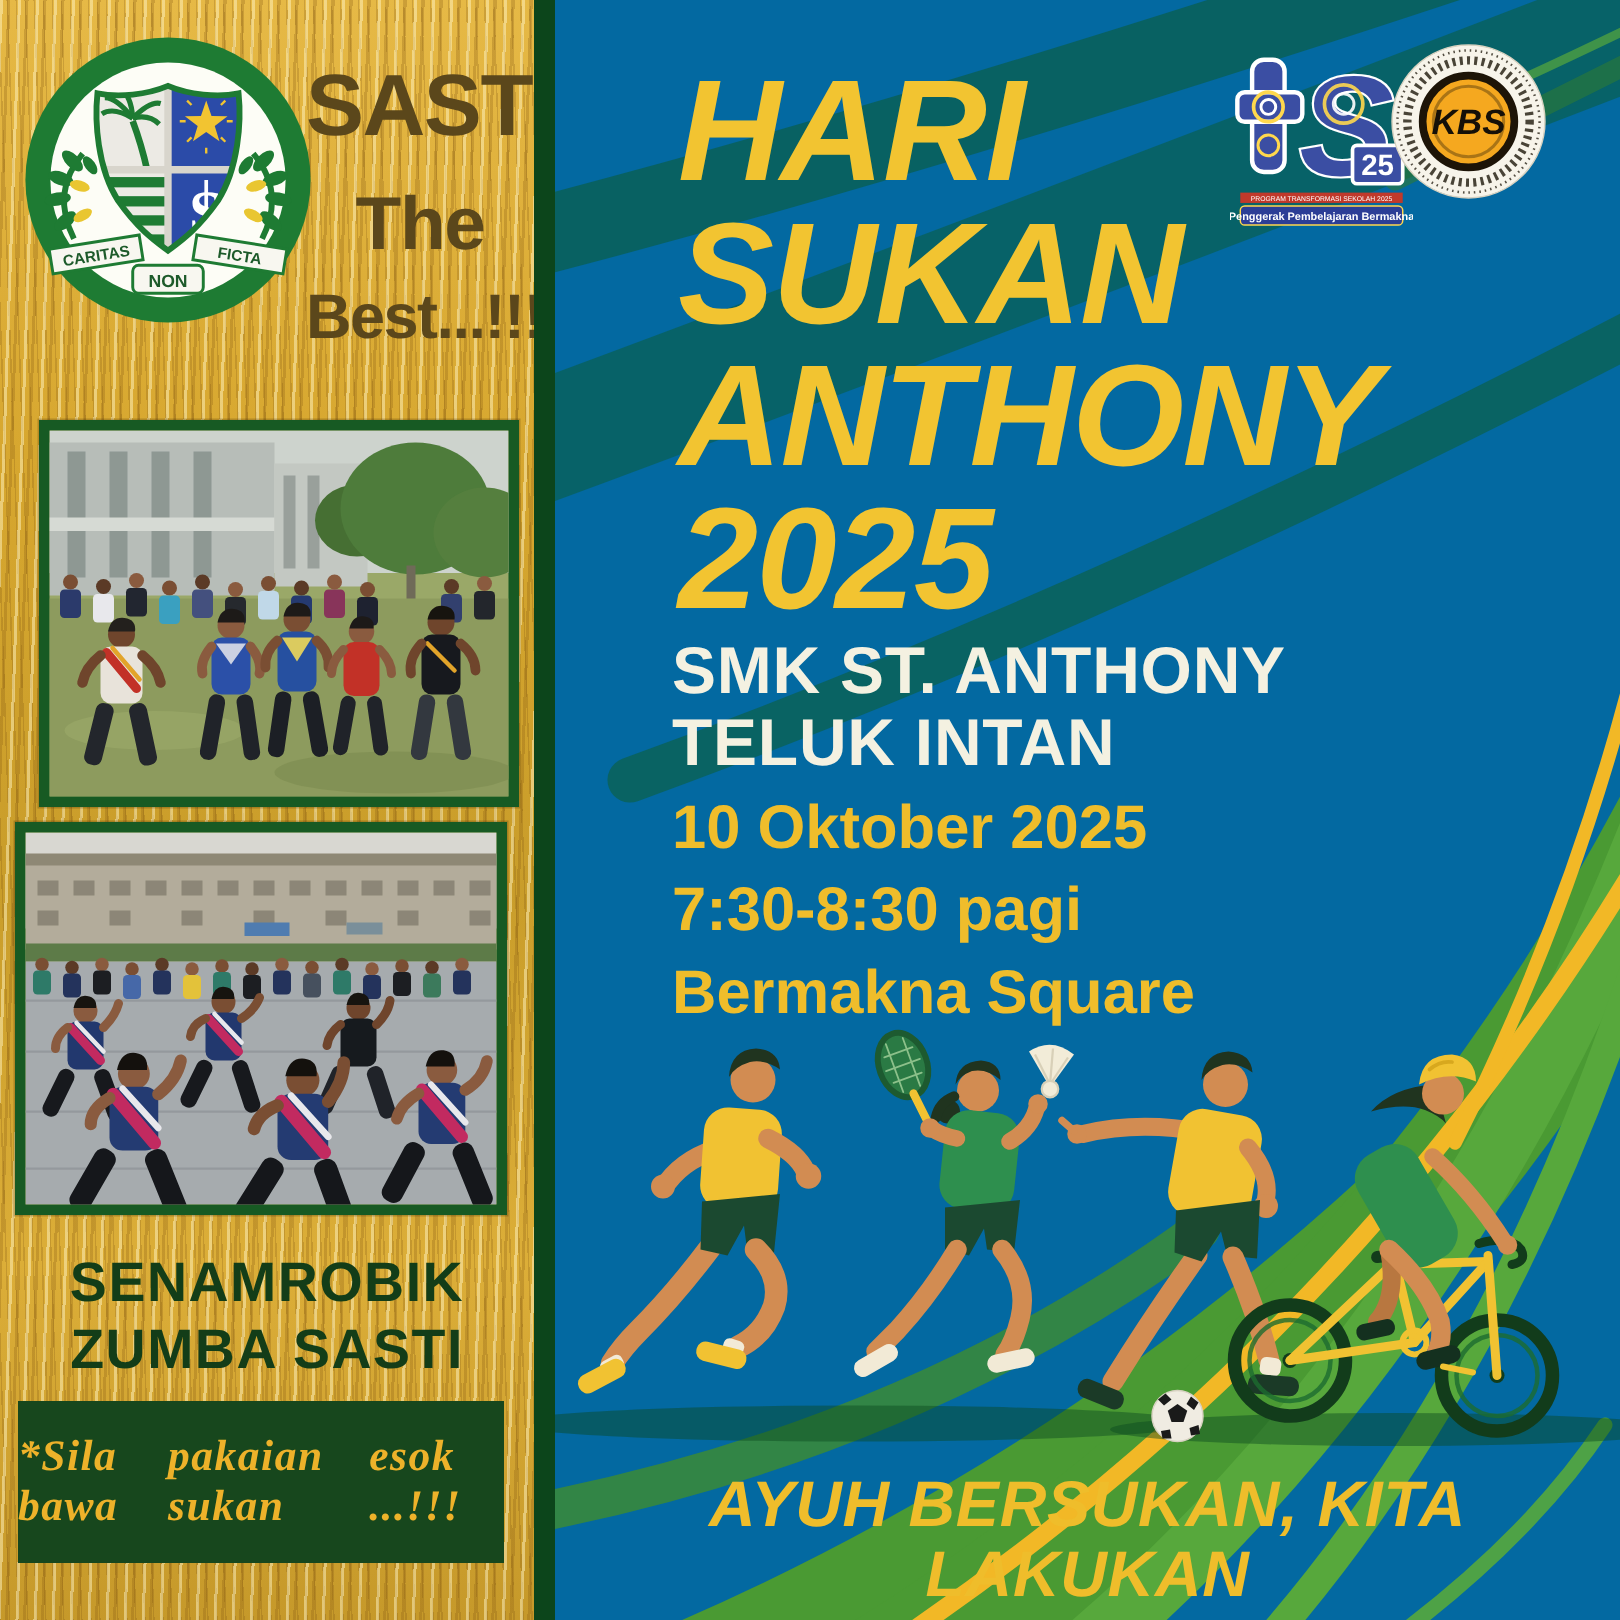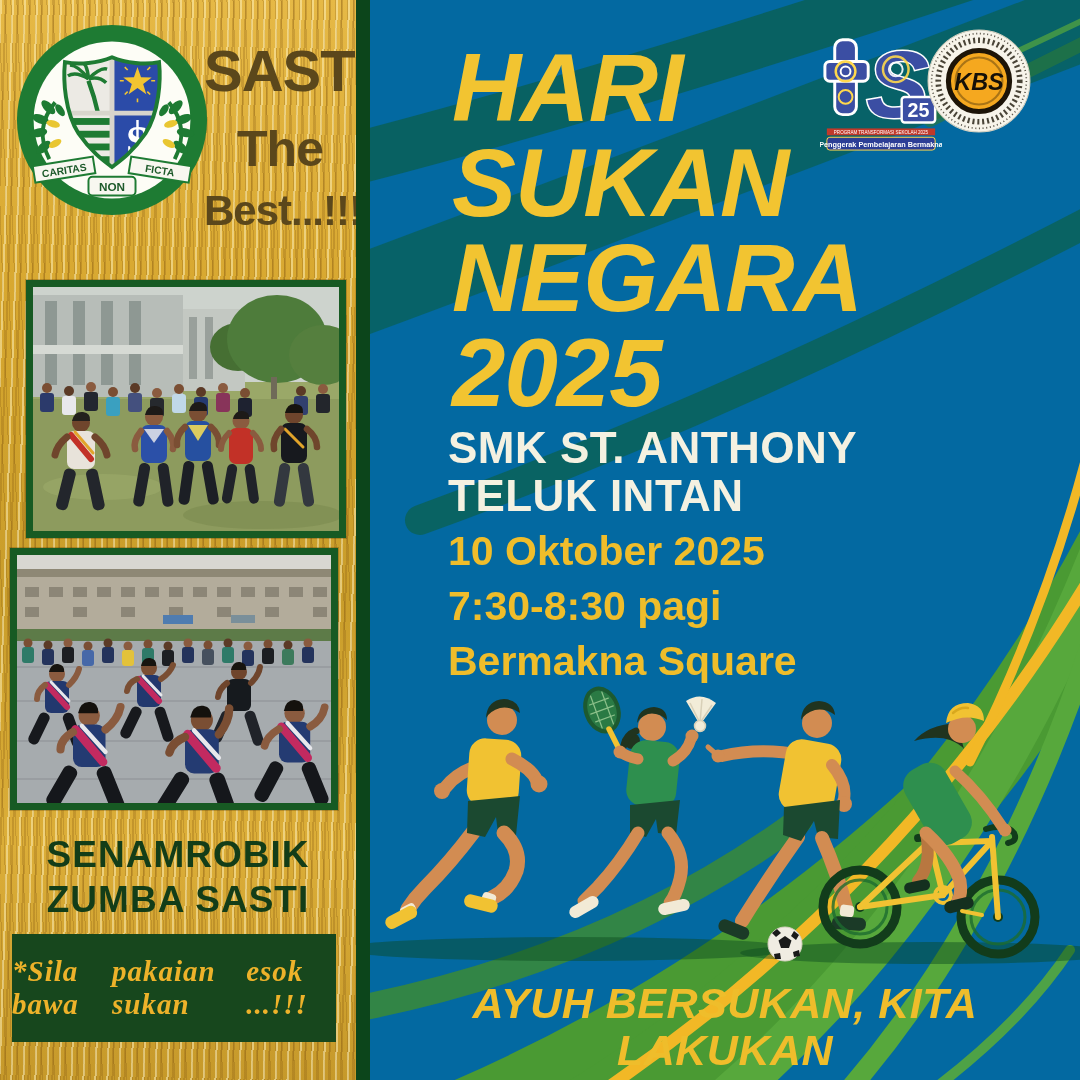--- a/index.html
+++ b/index.html
@@ -487,21 +487,21 @@
         <path d="M470,1100 Q718,820 800,310" stroke="#57a83c" stroke-width="20"></path>
         <path d="M140,1150 Q560,900 780,470" stroke="#f2b826" stroke-width="12"></path>
         <path d="M600,762 Q702,560 742,340" stroke="#f2b826" stroke-width="9"></path>
         <path d="M520,1120 Q640,1040 700,950" stroke="#57a83c" stroke-width="10" opacity="0.9"></path>
       </g>
     </svg>
 
     <div class="main-title">
       <div>HARI</div>
       <div>SUKAN</div>
-      <div>NEGARA</div>
+      <div>ANTHONY</div>
       <div>2025</div>
     </div>
 
     <div class="logo-ts25">
       <svg viewBox="0 0 122 128" width="122" height="126">
         <g>
           <rect x="14" y="12" width="22" height="76" rx="8" fill="#3b4ea3" stroke="#ffffff" stroke-width="3"></rect>
           <rect x="4" y="34" width="44" height="20" rx="5" fill="#3b4ea3" stroke="#ffffff" stroke-width="3"></rect>
           <circle cx="25" cy="44" r="10" fill="none" stroke="#ffd84d" stroke-width="2.5"></circle>
           <circle cx="25" cy="44" r="5" fill="none" stroke="#ffffff" stroke-width="2"></circle>

